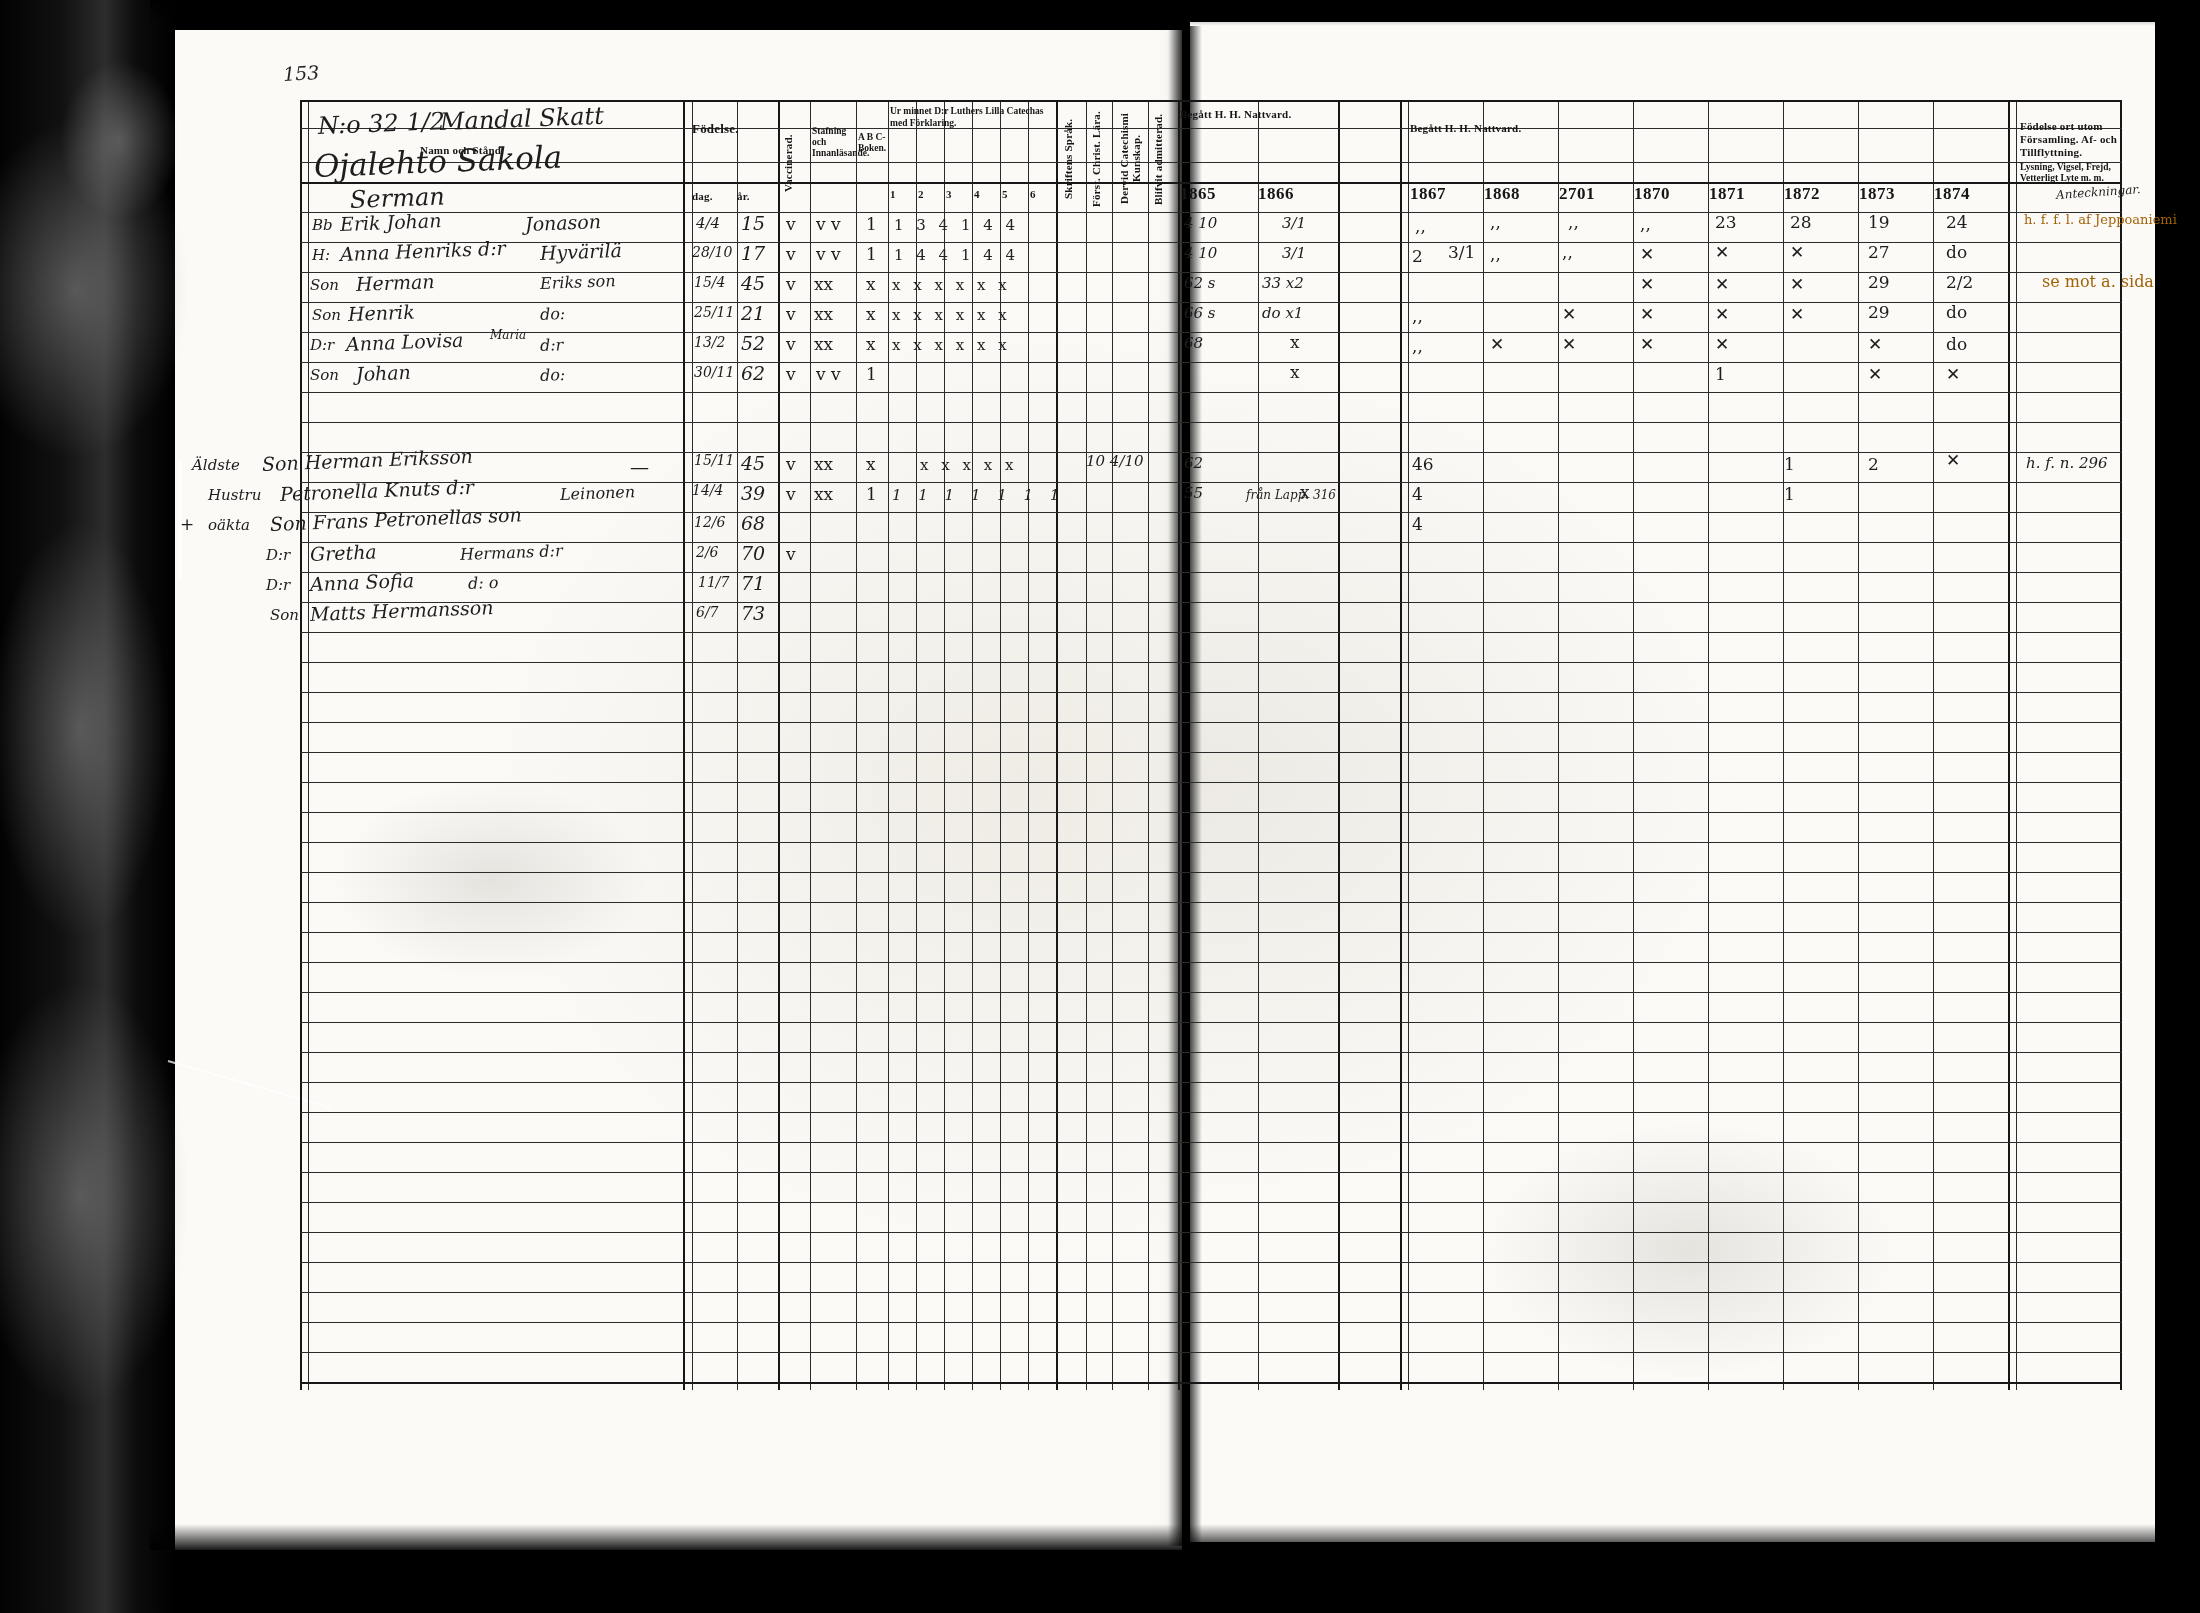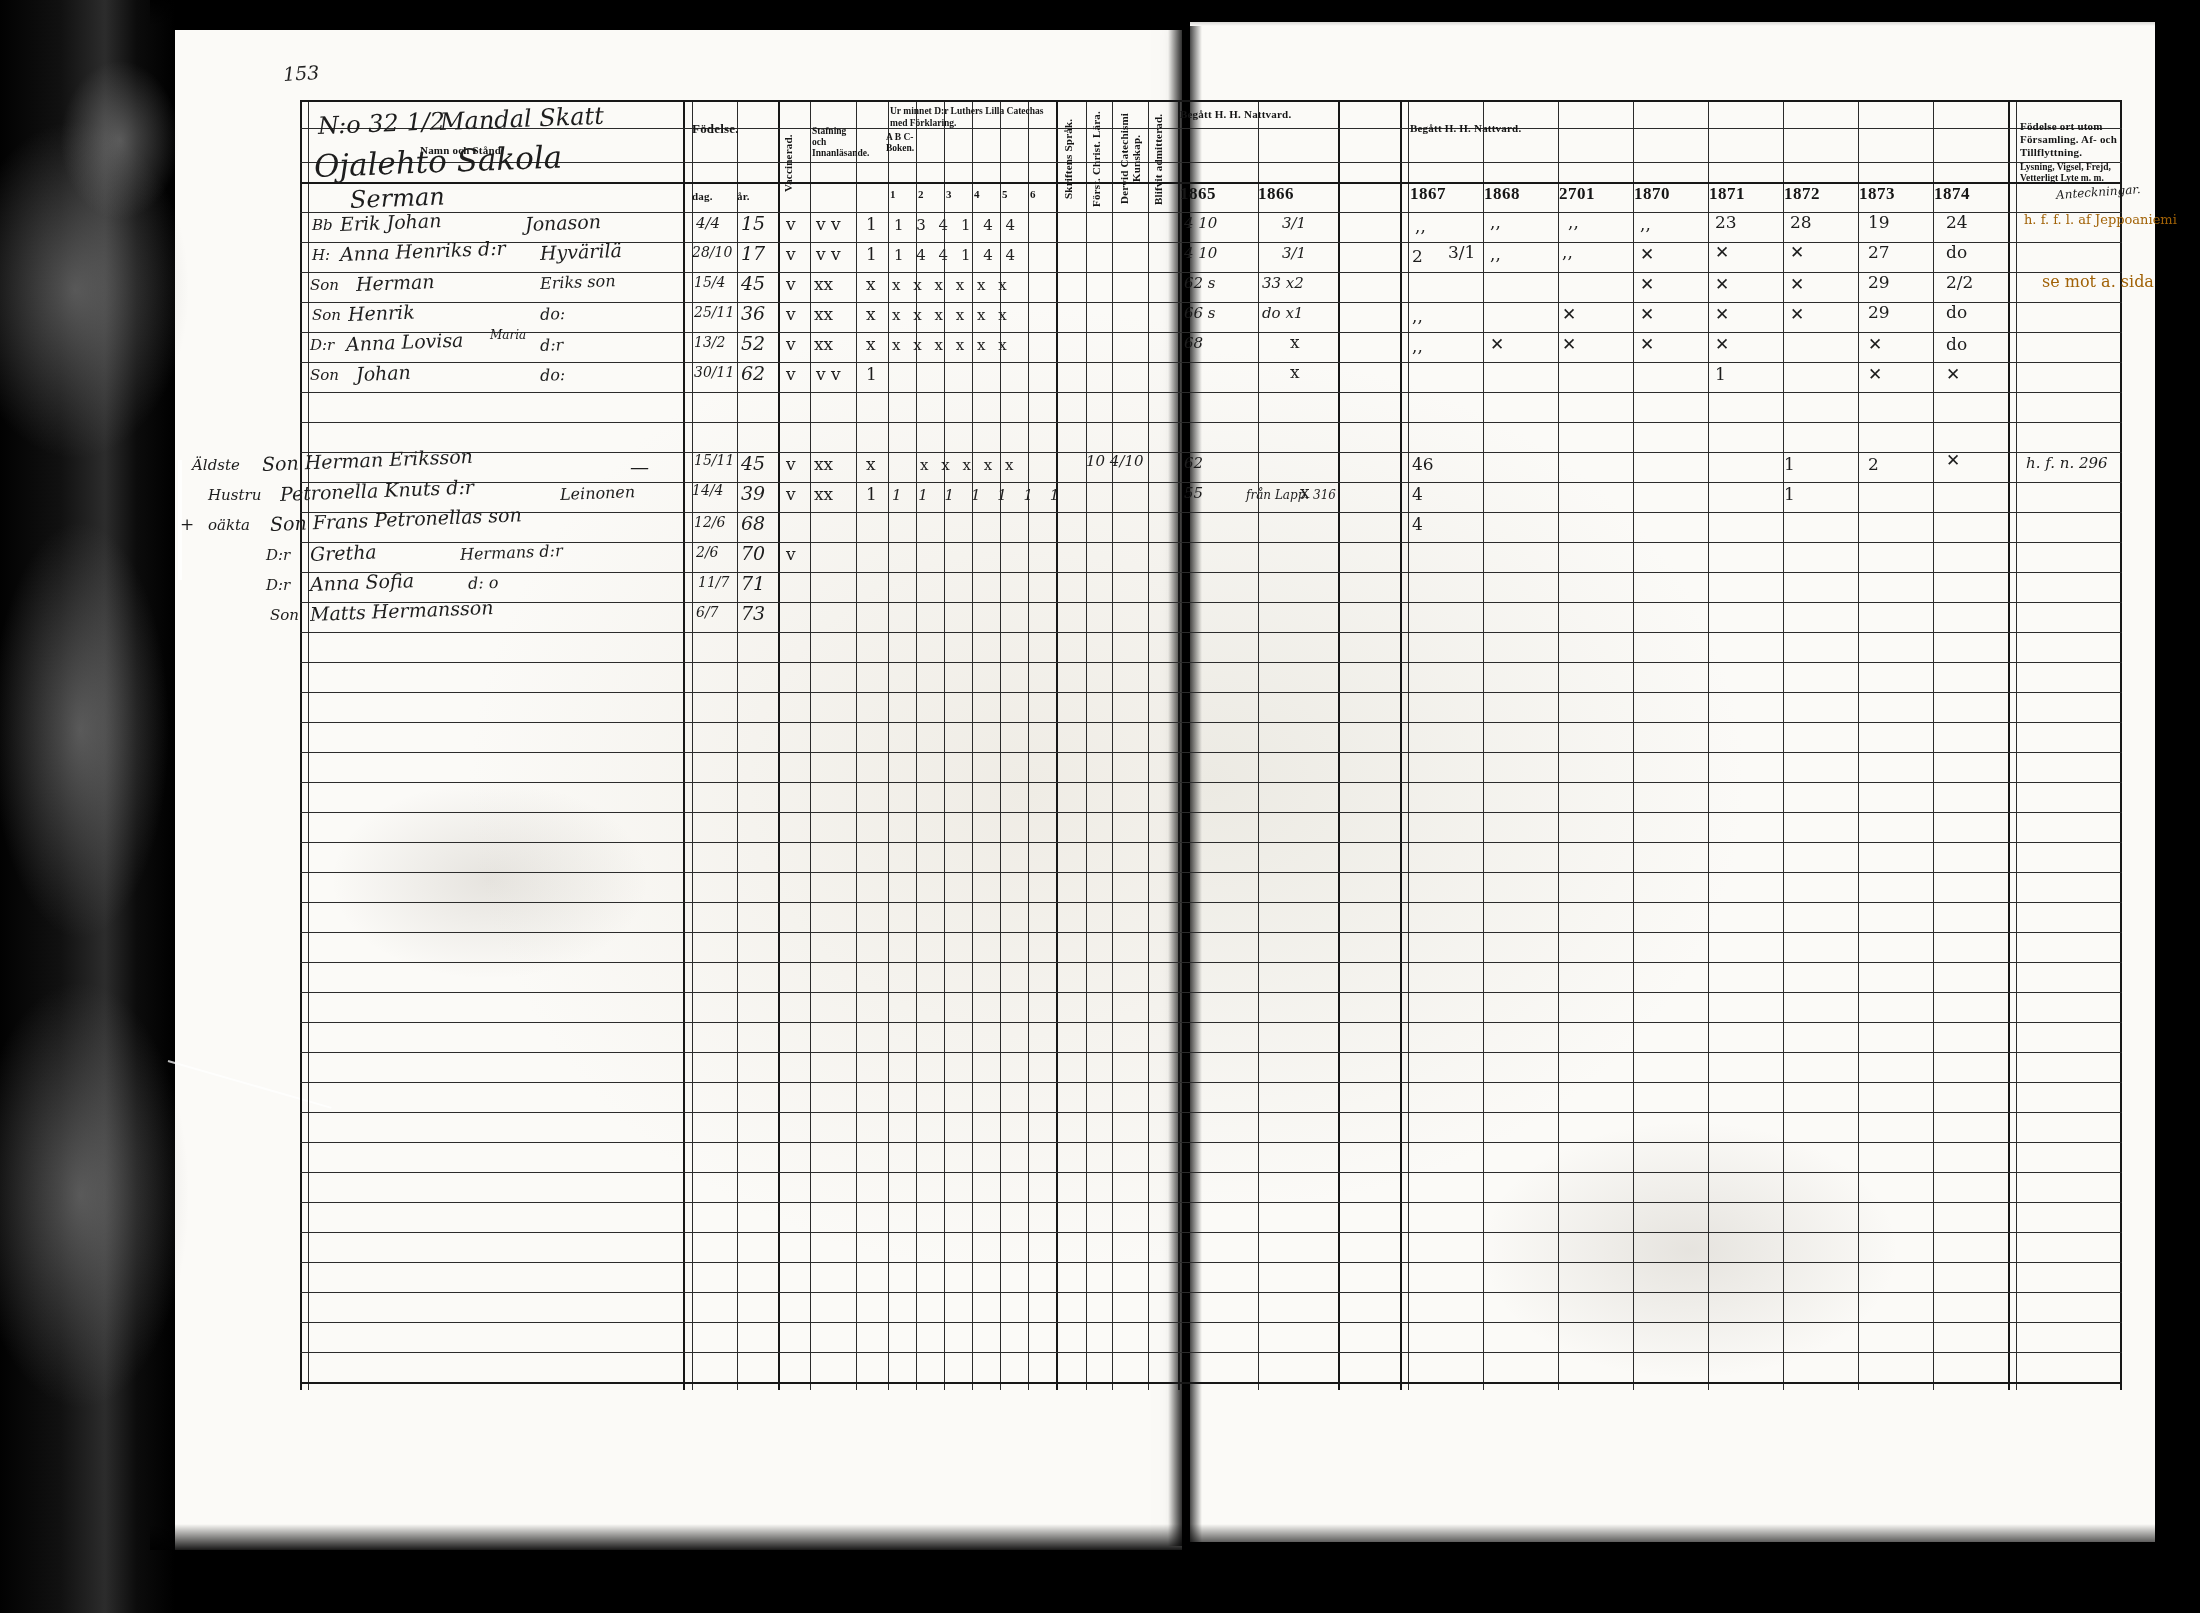--- a/index.html
+++ b/index.html
@@ -279,21 +279,21 @@
       <div class="hdr small" style="left:120px;top:44px;width:170px;">Namn och Stånd.</div>
 
       <div class="hdr" style="left:392px;top:22px;width:84px;">Födelse.</div>
       <div class="hdr small" style="left:392px;top:90px;width:44px;">dag.</div>
       <div class="hdr small" style="left:437px;top:90px;width:40px;">år.</div>
 
       <div class="hdr vert" style="left:482px;top:18px;height:90px;width:26px;">Vaccinerad.</div>
 
       <div class="hdr tiny" style="left:512px;top:26px;width:42px;line-height:1.15;">Stafning och Innanläsande.</div>
 
-      <div class="hdr tiny" style="left:586px;top:32px;width:30px;line-height:1.2;">A B C-Boken.</div>
+      <div class="hdr tiny" style="left:558px;top:32px;width:30px;line-height:1.2;">A B C-Boken.</div>
 
       <div class="hdr tiny" style="left:590px;top:6px;width:164px;line-height:1.25;">Ur minnet D:r Luthers Lilla Catechas med Förklaring.</div>
 
       <div class="hdr small" style="left:590px;top:88px;width:26px;">1</div>
       <div class="hdr small" style="left:618px;top:88px;width:26px;">2</div>
       <div class="hdr small" style="left:646px;top:88px;width:26px;">3</div>
       <div class="hdr small" style="left:674px;top:88px;width:26px;">4</div>
       <div class="hdr small" style="left:702px;top:88px;width:26px;">5</div>
       <div class="hdr small" style="left:730px;top:88px;width:26px;">6</div>
 
@@ -358,21 +358,21 @@
       <div class="hw mark" style="left:514px;top:174px;">xx</div>
       <div class="hw mark" style="left:566px;top:174px;">x</div>
       <div class="xrow" style="left:592px;top:176px;">x x x x x x</div>
       <div class="hw sm" style="left:884px;top:174px;">62 s</div>
       <div class="hw sm" style="left:962px;top:174px;">33   x2</div>
 
       <div class="hw sm" style="left:12px;top:206px;">Son</div>
       <div class="hw name tilt" style="left:48px;top:203px;">Henrik</div>
       <div class="hw name tilt" style="left:240px;top:205px;font-size:16px;">do:</div>
       <div class="hw num" style="left:394px;top:204px;font-size:14px;">25/11</div>
-      <div class="hw num" style="left:441px;top:202px;">36</div>
+      <div class="hw num" style="left:441px;top:202px;">21</div>
       <div class="hw mark" style="left:486px;top:204px;">v</div>
       <div class="hw mark" style="left:514px;top:204px;">xx</div>
       <div class="hw mark" style="left:566px;top:204px;">x</div>
       <div class="xrow" style="left:592px;top:206px;">x x x x x x</div>
       <div class="hw sm" style="left:884px;top:204px;">66 s</div>
       <div class="hw sm" style="left:962px;top:204px;">do   x1</div>
 
       <div class="hw sm" style="left:10px;top:236px;">D:r</div>
       <div class="hw name tilt" style="left:46px;top:233px;">Anna Lovisa</div>
       <div class="hw xs" style="left:190px;top:228px;">Maria</div>

